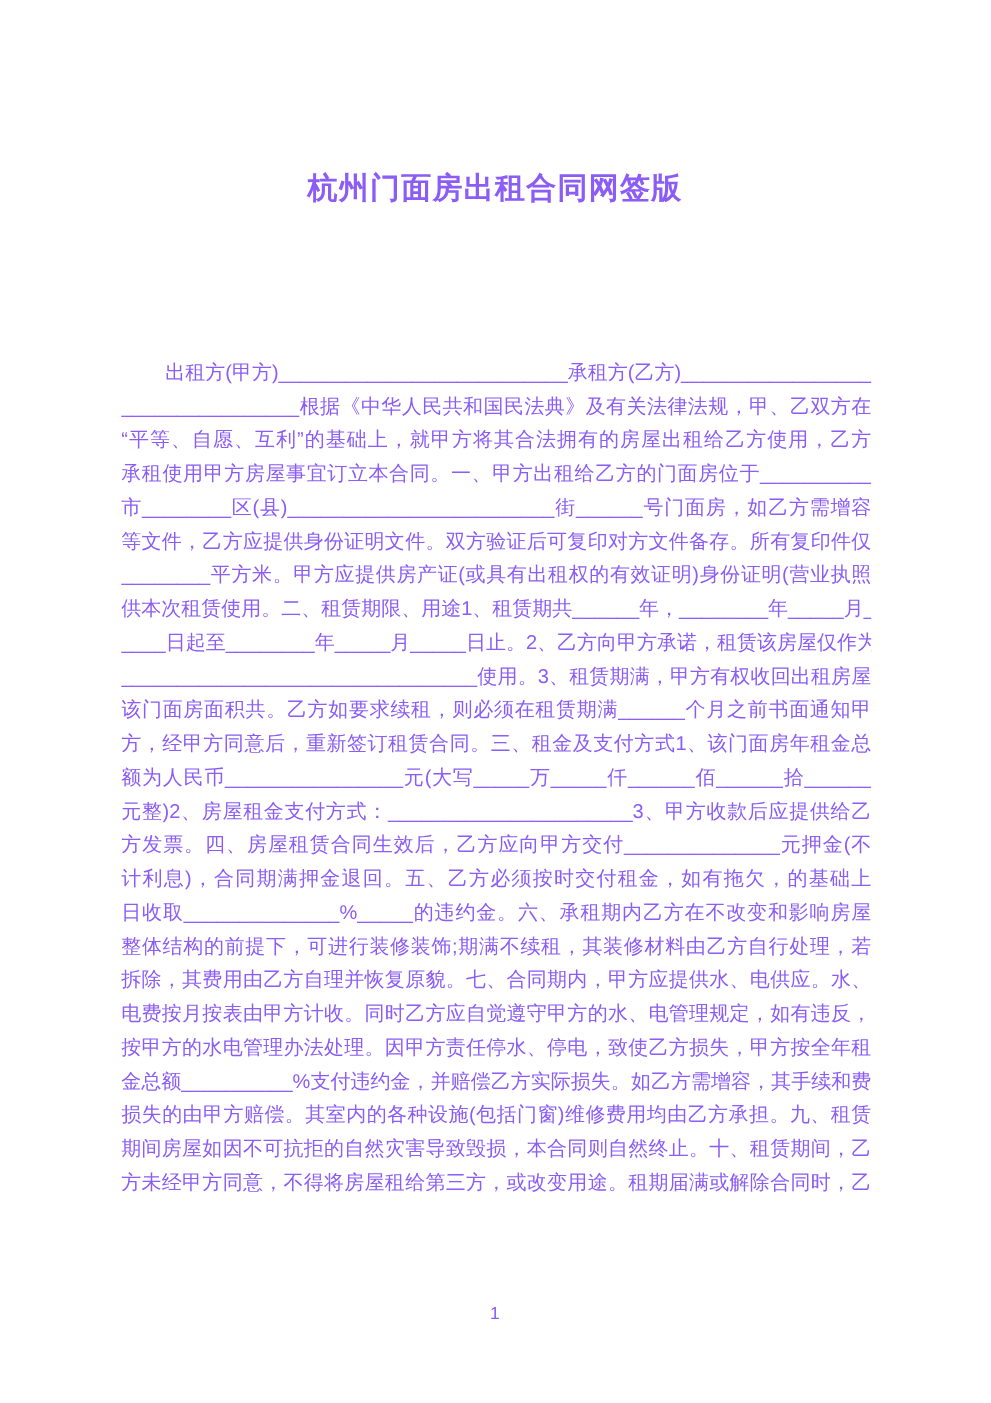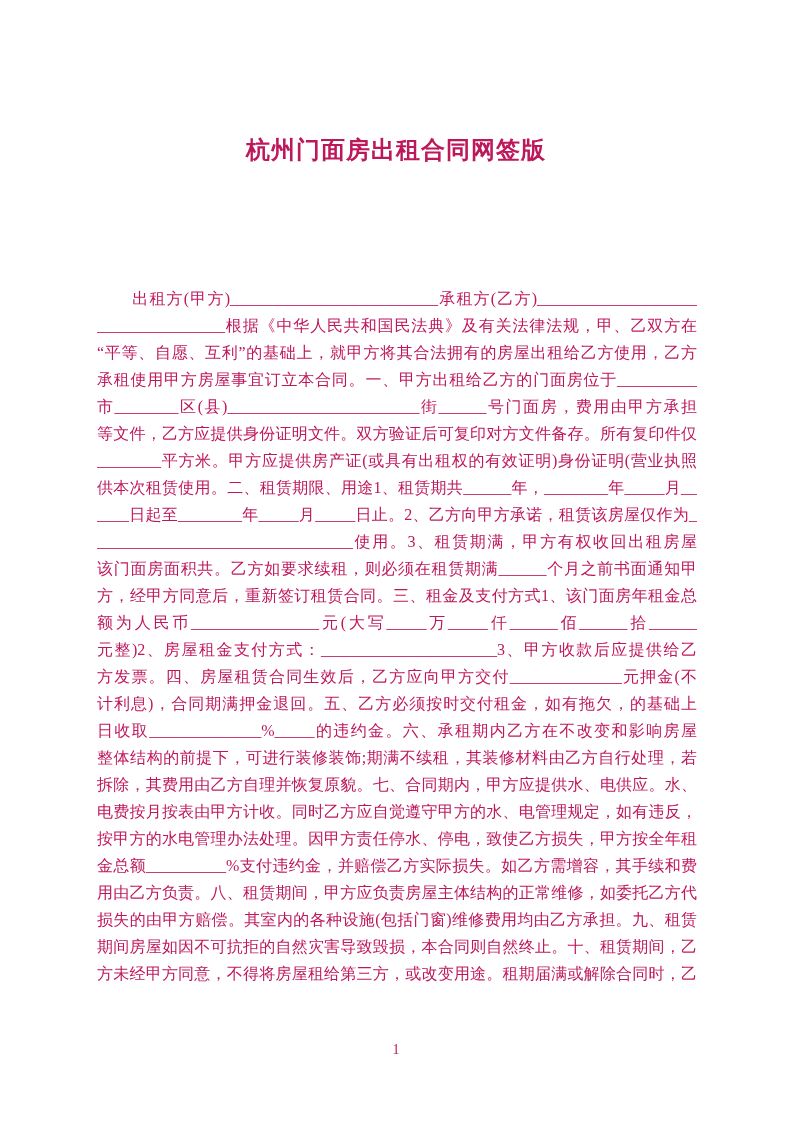--- a/index.html
+++ b/index.html
@@ -5,22 +5,22 @@
   html, body {
     margin: 0;
     padding: 0;
     background: #ffffff;
   }
   .page {
     position: relative;
     width: 792px;
     height: 1122px;
     background: #ffffff;
-    color: #be185d;
-    font-family: Liberation Serif, serif;
+    color: #8b5cf6;
+    font-family: Liberation Sans, sans-serif;
     overflow: hidden;
   }
   .doc-title {
     position: absolute;
     top: 134px;
     left: 0;
     width: 100%;
     text-align: center;
     font-size: 24px;
     font-weight: 700;
@@ -60,38 +60,37 @@
 <body>
 
 <div class="page">
   <h1 class="doc-title">杭州门面房出租合同网签版</h1>
 
   <div class="doc-body">
       <div class="line">出租方(甲方)__________________________承租方(乙方)____________________</div>
       <div class="line">________________根据《中华人民共和国民法典》及有关法律法规，甲、乙双方在</div>
       <div class="line">“平等、自愿、互利”的基础上，就甲方将其合法拥有的房屋出租给乙方使用，乙方</div>
       <div class="line">承租使用甲方房屋事宜订立本合同。一、甲方出租给乙方的门面房位于__________</div>
-      <div class="line">市________区(县)________________________街______号门面房，费用由甲方承担</div>
+      <div class="line">市________区(县)________________________街______号门面房，如乙方需增容</div>
       <div class="line">等文件，乙方应提供身份证明文件。双方验证后可复印对方文件备存。所有复印件仅</div>
       <div class="line">________平方米。甲方应提供房产证(或具有出租权的有效证明)身份证明(营业执照</div>
       <div class="line">供本次租赁使用。二、租赁期限、用途1、租赁期共______年，________年_____月__</div>
       <div class="line">____日起至________年_____月_____日止。2、乙方向甲方承诺，租赁该房屋仅作为_</div>
       <div class="line">________________________________使用。3、租赁期满，甲方有权收回出租房屋</div>
       <div class="line">该门面房面积共。乙方如要求续租，则必须在租赁期满______个月之前书面通知甲</div>
       <div class="line">方，经甲方同意后，重新签订租赁合同。三、租金及支付方式1、该门面房年租金总</div>
       <div class="line">额为人民币________________元(大写_____万_____仟______佰______拾______</div>
       <div class="line">元整)2、房屋租金支付方式：______________________3、甲方收款后应提供给乙</div>
       <div class="line">方发票。四、房屋租赁合同生效后，乙方应向甲方交付______________元押金(不</div>
       <div class="line">计利息)，合同期满押金退回。五、乙方必须按时交付租金，如有拖欠，的基础上</div>
       <div class="line">日收取______________%_____的违约金。六、承租期内乙方在不改变和影响房屋</div>
       <div class="line">整体结构的前提下，可进行装修装饰;期满不续租，其装修材料由乙方自行处理，若</div>
       <div class="line">拆除，其费用由乙方自理并恢复原貌。七、合同期内，甲方应提供水、电供应。水、</div>
       <div class="line">电费按月按表由甲方计收。同时乙方应自觉遵守甲方的水、电管理规定，如有违反，</div>
       <div class="line">按甲方的水电管理办法处理。因甲方责任停水、停电，致使乙方损失，甲方按全年租</div>
       <div class="line">金总额__________%支付违约金，并赔偿乙方实际损失。如乙方需增容，其手续和费</div>
-      <div class="line">用由乙方负责。八、租赁期间，甲方应负责房屋主体结构的正常维修，如委托乙方代</div>
       <div class="line">损失的由甲方赔偿。其室内的各种设施(包括门窗)维修费用均由乙方承担。九、租赁</div>
       <div class="line">期间房屋如因不可抗拒的自然灾害导致毁损，本合同则自然终止。十、租赁期间，乙</div>
       <div class="line">方未经甲方同意，不得将房屋租给第三方，或改变用途。租期届满或解除合同时，乙</div>
     </div>
 
   <div class="page-number">1</div>
 </div>
 
 </body></html>

